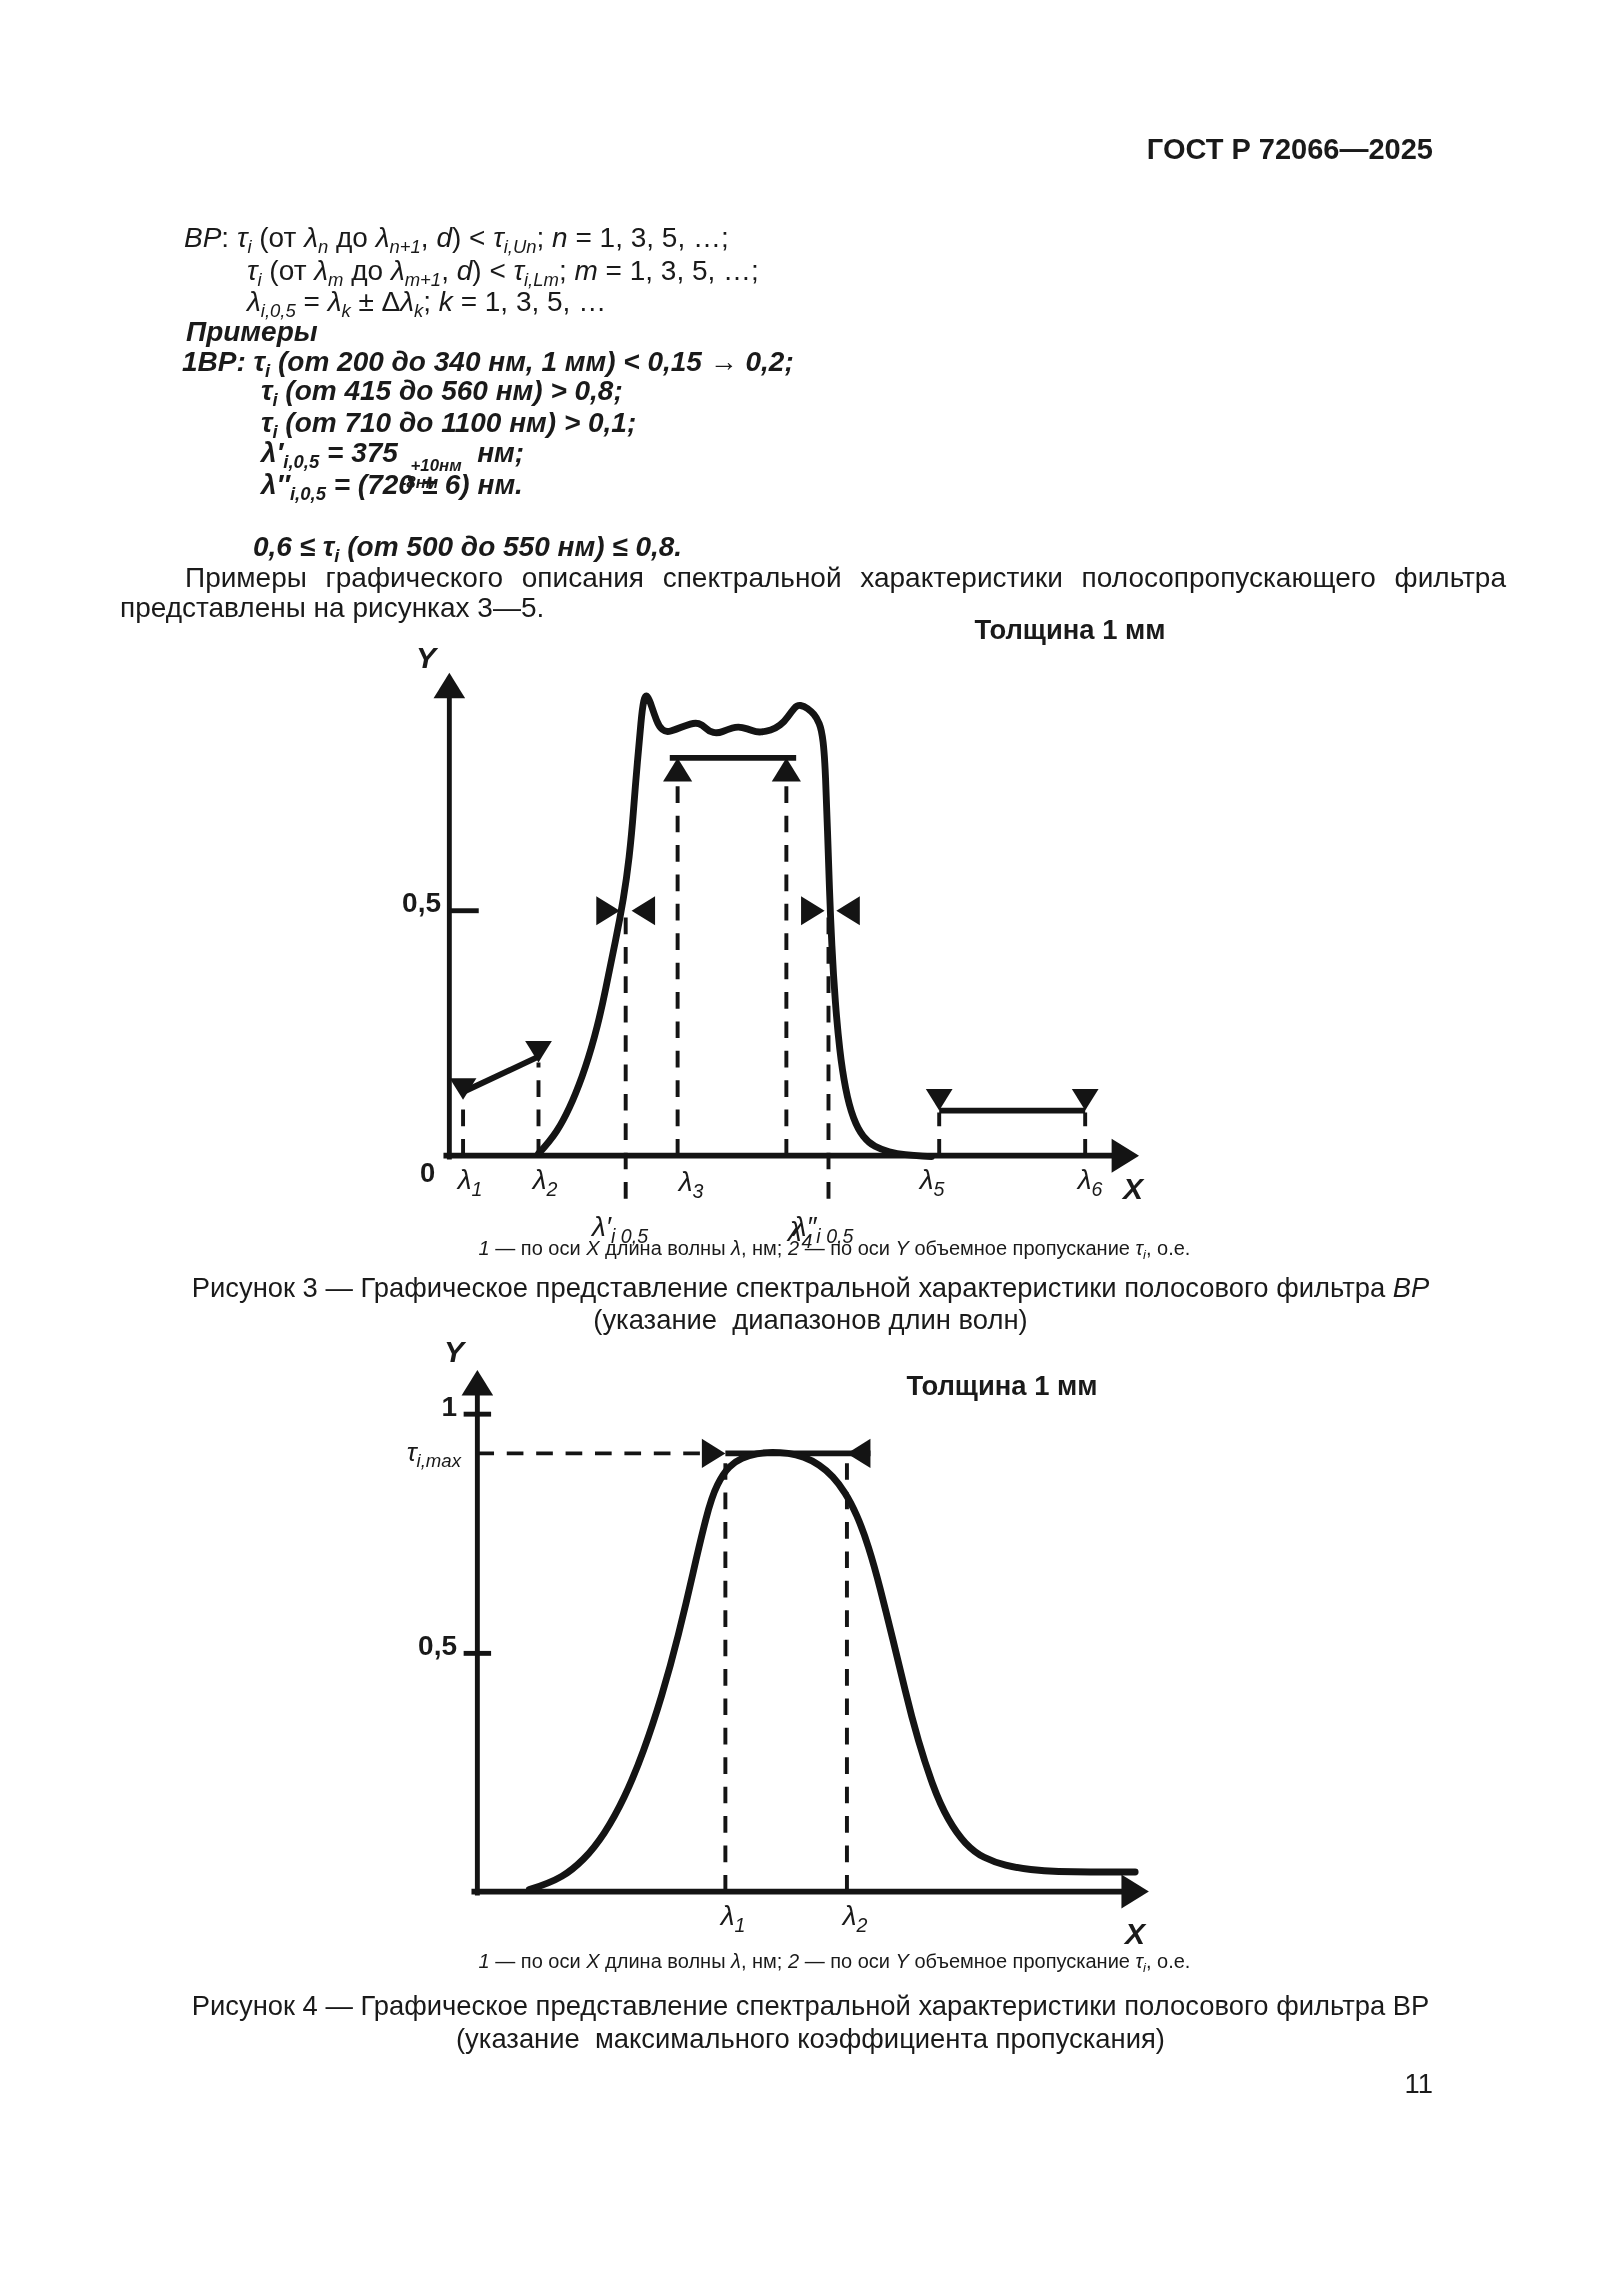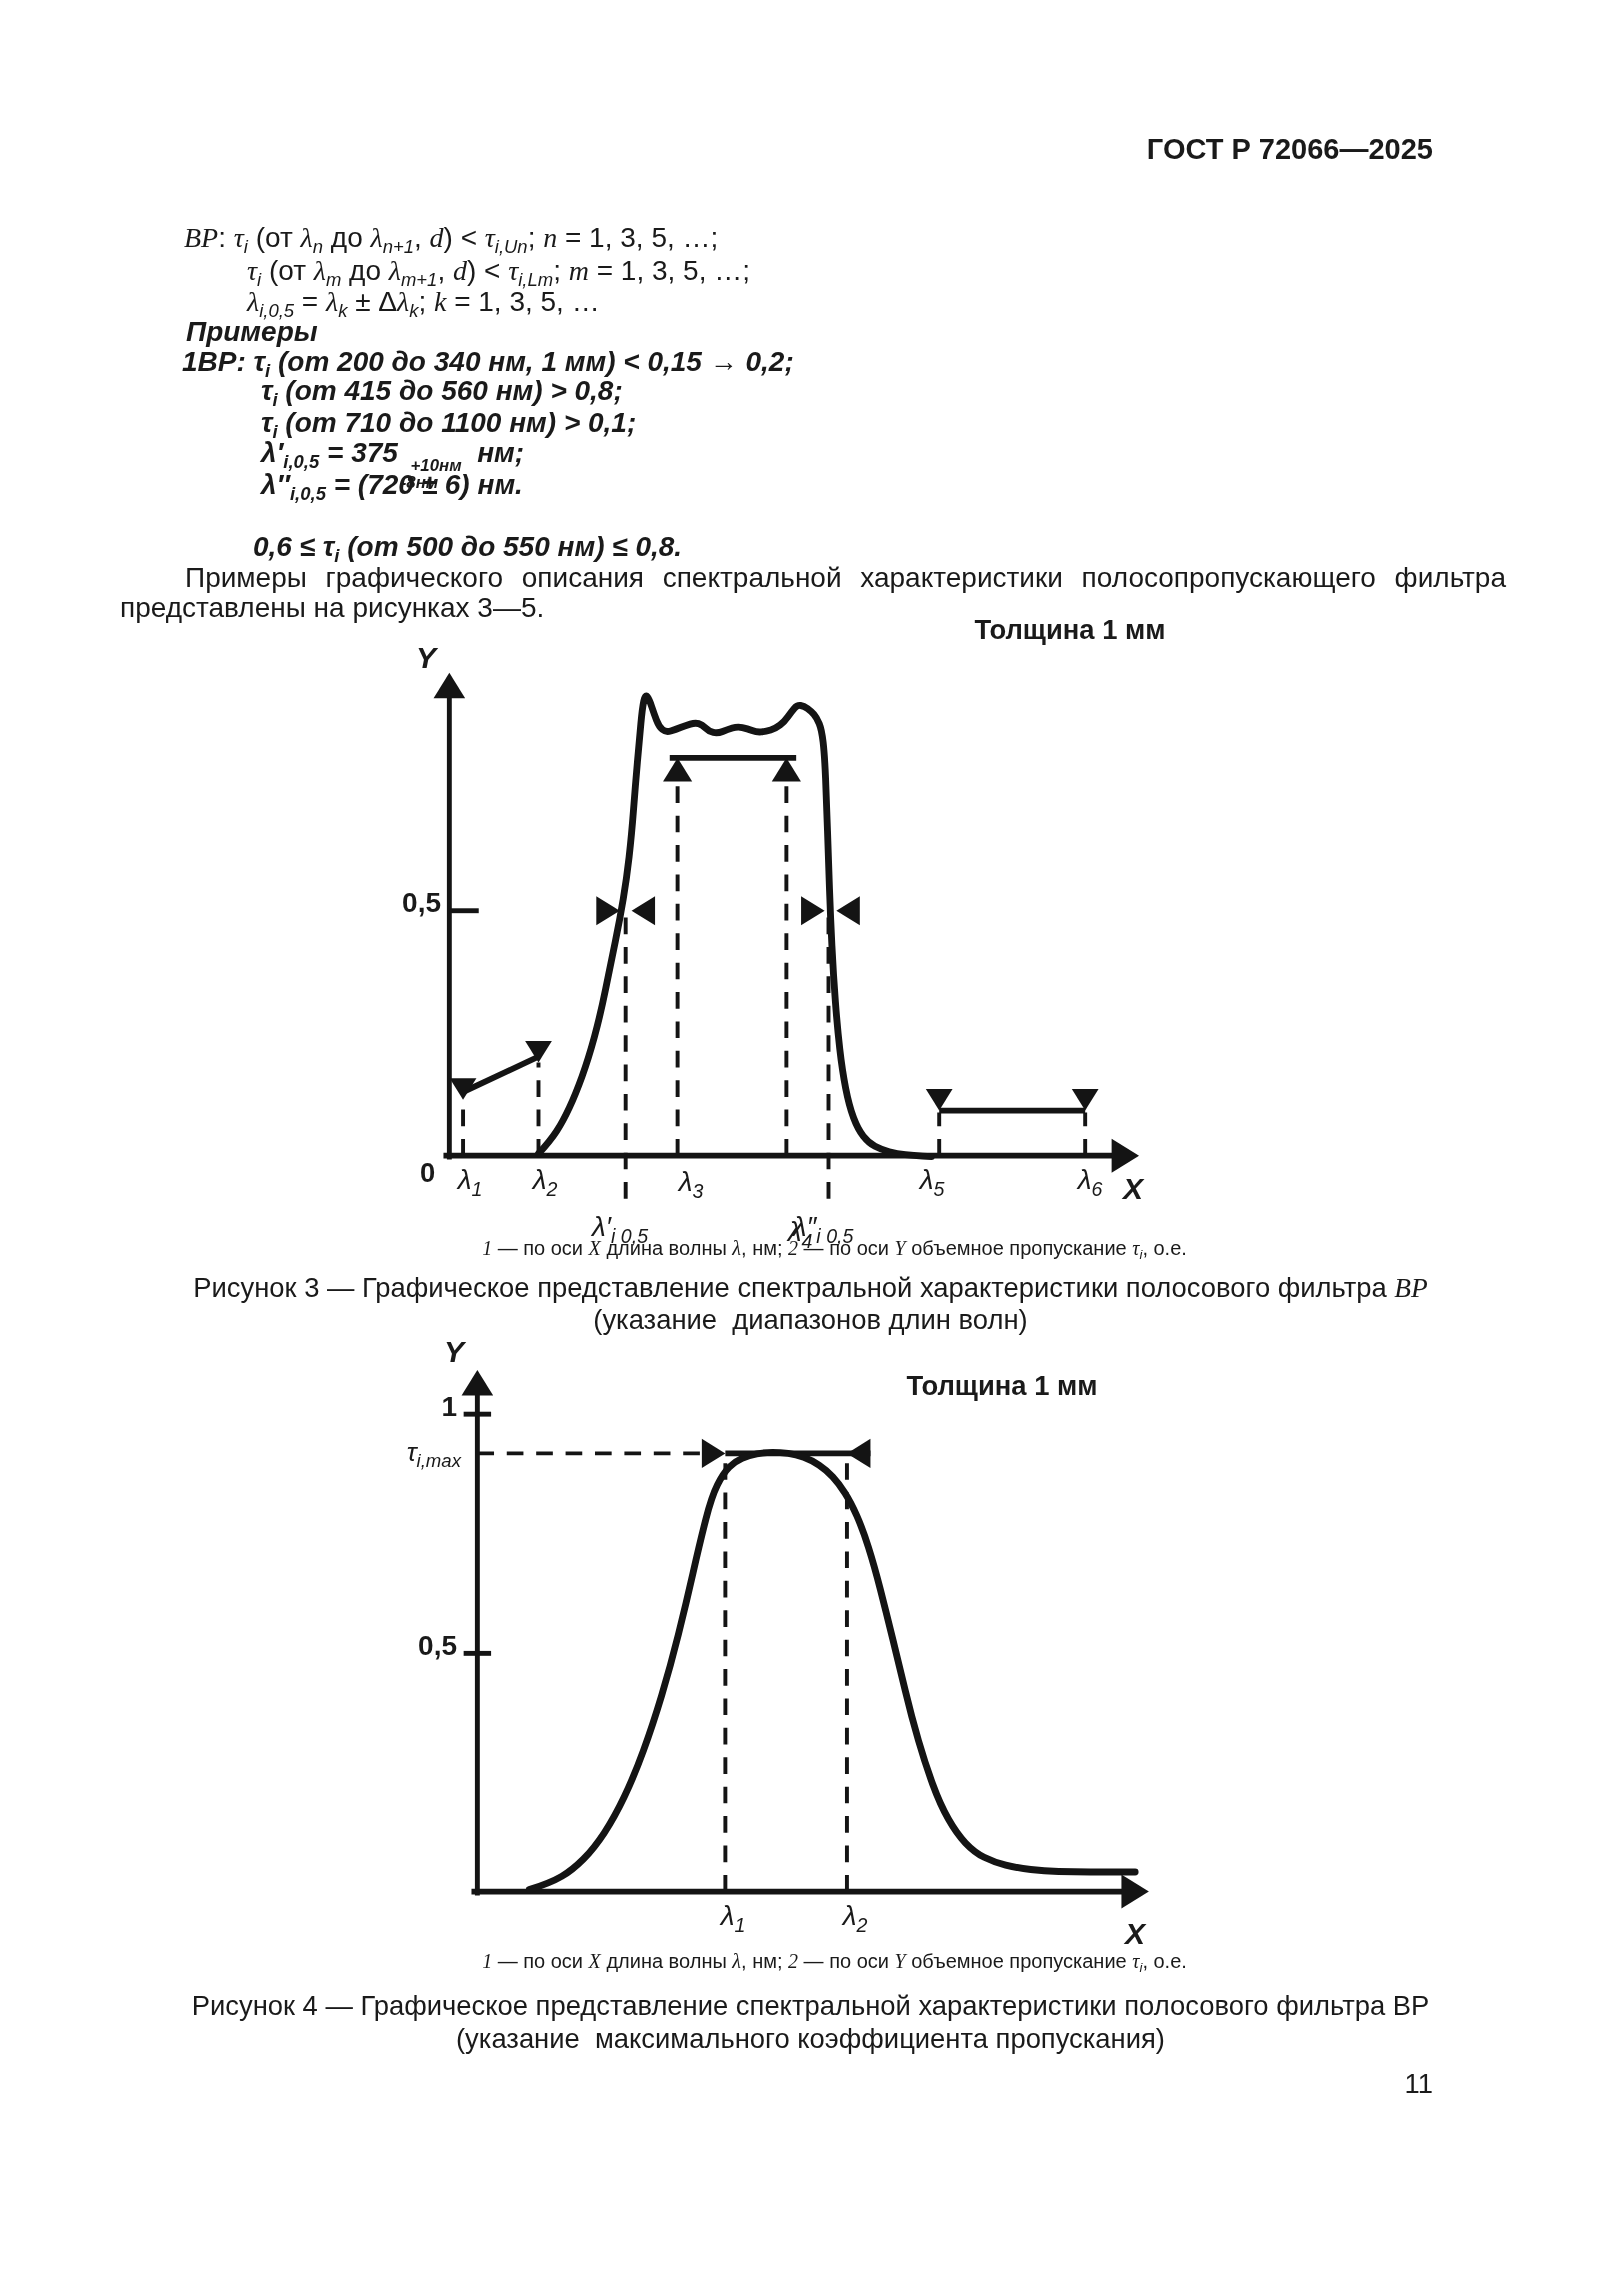--- a/index.html
+++ b/index.html
@@ -7,21 +7,21 @@
         font-family:"Liberation Sans","DejaVu Sans",sans-serif;color:#1a1a1a;}
   .abs{position:absolute;white-space:nowrap;}
   .bd{font-weight:bold;}
   .bi{font-weight:bold;font-style:italic;}
   .ctr{left:0;width:1621px;text-align:center;white-space:nowrap;}
   .fs25{font-size:20px;margin-left:24px;}
   .fs28{font-size:27.4px;}
   .fs29{font-size:28px;}
   .fs30{font-size:29px;}
   .fs31{font-size:30px;}
-  .seg-i{font-style:italic;font-family:Liberation Serif, serif;}
+  .seg-i{font-style:italic;}
   .seg-u{font-style:normal;}
   .seg-sub{font-size:0.66em;font-style:italic;vertical-align:-0.30em;}
   .stk{display:inline-flex;flex-direction:column;align-items:flex-start;font-size:0.60em;
        line-height:1.02;vertical-align:-0.55em;margin-left:2.9px;}
   .stk span:first-child{padding-left:9.8px;}
   .lam{font-weight:normal;font-style:italic;font-size:28px;}
   .lam-s{font-size:19.6px;vertical-align:-6.9px;}
   .tau{font-style:italic;font-size:26.5px;}
   .tau .lam-s{font-size:18.6px;vertical-align:-5.9px;font-style:italic;}
   .cx{transform:translateX(-50%);}

